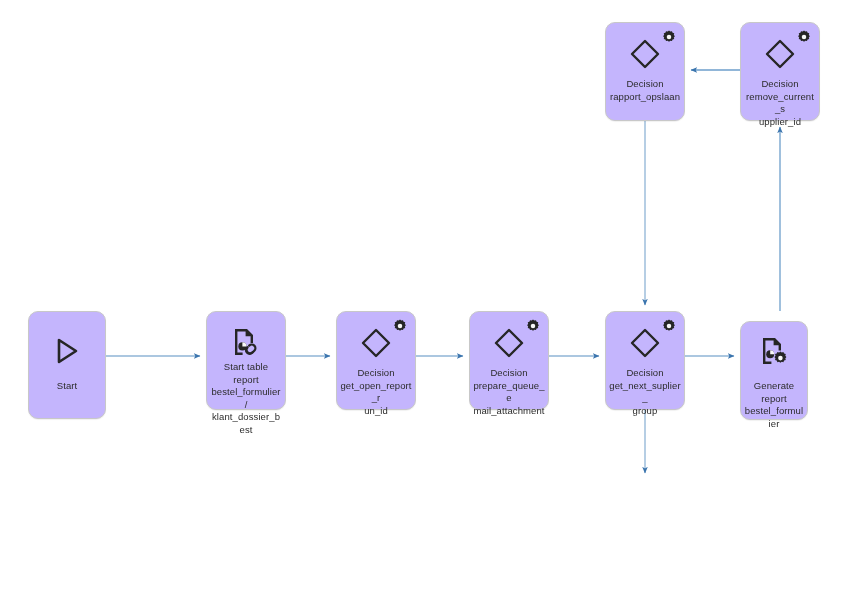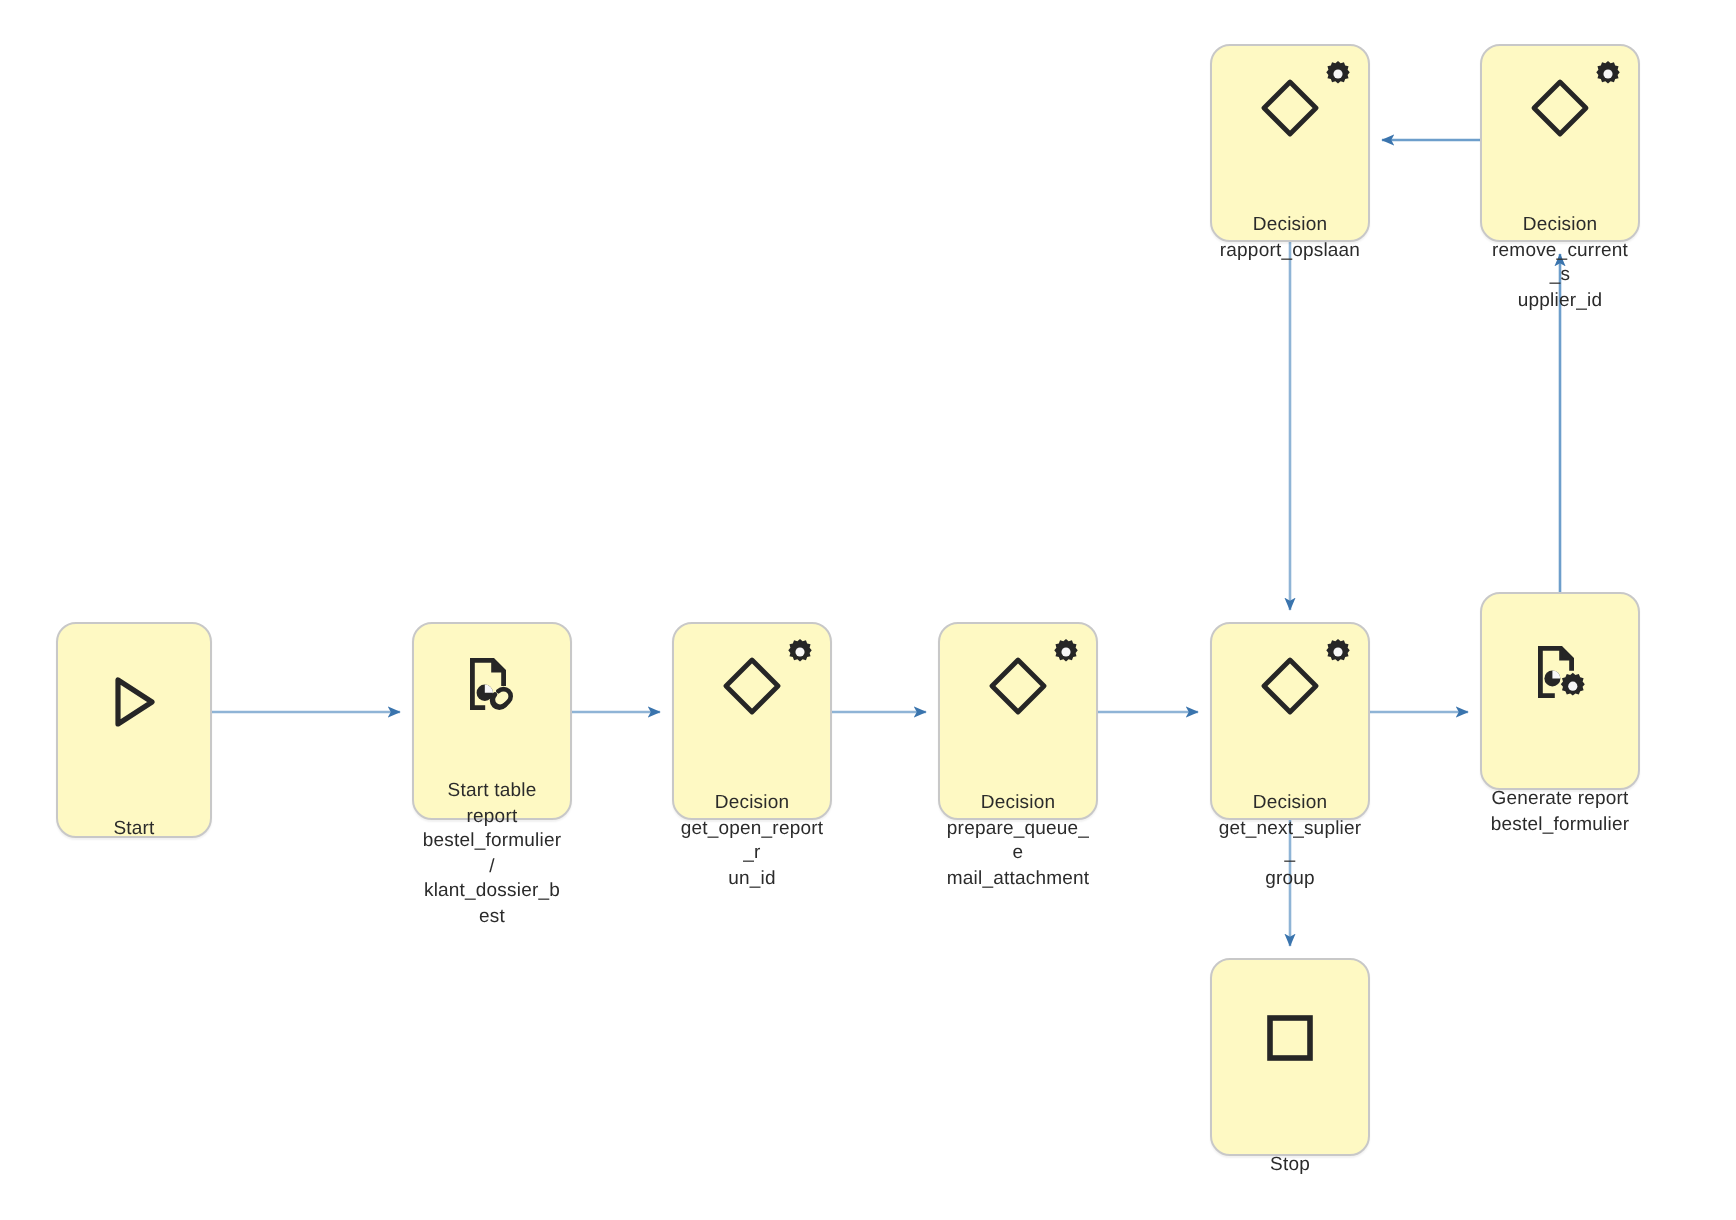--- a/index.html
+++ b/index.html
@@ -23,28 +23,27 @@
   #edges {
     position: absolute;
     left: 0; top: 0;
     width: 868px;
     height: 610px;
     pointer-events: none;
   }
   .node {
     position: absolute;
     box-sizing: border-box;
-    background: #fef9c3;
+    background: #c4b5fd;
     border: 1px solid #c8c8c8;
     border-radius: 10px;
     display: flex;
     flex-direction: column;
     align-items: center;
     box-shadow: 0 1px 1px rgba(0,0,0,0.06);
-    gap: 29px;
   }
   .node .icon-wrap {
     width: 100%;
     display: flex;
     justify-content: center;
     align-items: center;
     flex: 0 0 auto;
   }
   .node .label {
     width: 100%;
@@ -164,21 +163,21 @@
     <div class="icon-wrap" style="height:34px;">
       <svg class="big-icon" width="32" height="32" viewBox="0 0 32 32" xmlns="http://www.w3.org/2000/svg">
         <path d="M16 3 L29 16 L16 29 L3 16 Z" fill="none" stroke="#262626" stroke-width="2.4" stroke-linejoin="round"></path>
       </svg>
     </div>
     <div class="label" style="margin-top:7px;">Decision
 get_next_suplier_
 group</div>
   </div>
 
-  <div class="node" style="left:740px; top:296px; width:80px; height:99px; padding-top:23px;">
+  <div class="node" style="left:740px; top:321px; width:68px; height:99px; padding-top:13px;">
     <div class="icon-wrap" style="height:34px;">
       <svg class="big-icon" width="32" height="32" viewBox="0 0 32 32" xmlns="http://www.w3.org/2000/svg">
         <path d="M5 2 h12 l6 6 v6.4 h-2.4 V9.2 H15.6 V4.4 H7.4 v21.2 h6 V28 H5 Z" fill="#262626"></path>
         <path d="M17.4 3.2 l5.2 5.2 h-5.2 Z" fill="#262626"></path>
         <circle cx="12.2" cy="18.2" r="4" fill="#262626"></circle>
         <path d="M12.2 14.2 v4 h4 a4 4 0 0 0 -4 -4 Z" fill="#f7f7f7"></path>
         <path d="M22.4 15.4 l1.3 1.1 1.7-0.5 0.7 1.6 1.7 0.5 -0.5 1.7 1.1 1.3 -1.1 1.3 0.5 1.7 -1.7 0.5 -0.7 1.6 -1.7-0.5 -1.3 1.1 -1.3-1.1 -1.7 0.5 -0.7-1.6 -1.7-0.5 0.5-1.7 -1.1-1.3 1.1-1.3 -0.5-1.7 1.7-0.5 0.7-1.6 1.7 0.5 Z" fill="#262626"></path>
         <circle cx="22.4" cy="22.1" r="2.3" fill="#f7f7f7"></circle>
       </svg>
     </div>
@@ -208,22 +207,14 @@
     <div class="icon-wrap" style="height:34px;">
       <svg class="big-icon" width="32" height="32" viewBox="0 0 32 32" xmlns="http://www.w3.org/2000/svg">
         <path d="M16 3 L29 16 L16 29 L3 16 Z" fill="none" stroke="#262626" stroke-width="2.4" stroke-linejoin="round"></path>
       </svg>
     </div>
     <div class="label" style="margin-top:7px;">Decision
 remove_current_s
 upplier_id</div>
   </div>
 
-  <div class="node" style="left:605px; top:479px; width:80px; height:99px; padding-top:22px;">
-    <div class="icon-wrap" style="height:34px;">
-      <svg class="big-icon" width="26" height="26" viewBox="0 0 26 26" xmlns="http://www.w3.org/2000/svg">
-        <rect x="3" y="3" width="20" height="20" fill="none" stroke="#262626" stroke-width="2.8"></rect>
-      </svg>
-    </div>
-    <div class="label" style="margin-top:12px;">Stop</div>
-  </div>
 
 </div>
 
 </body></html>

